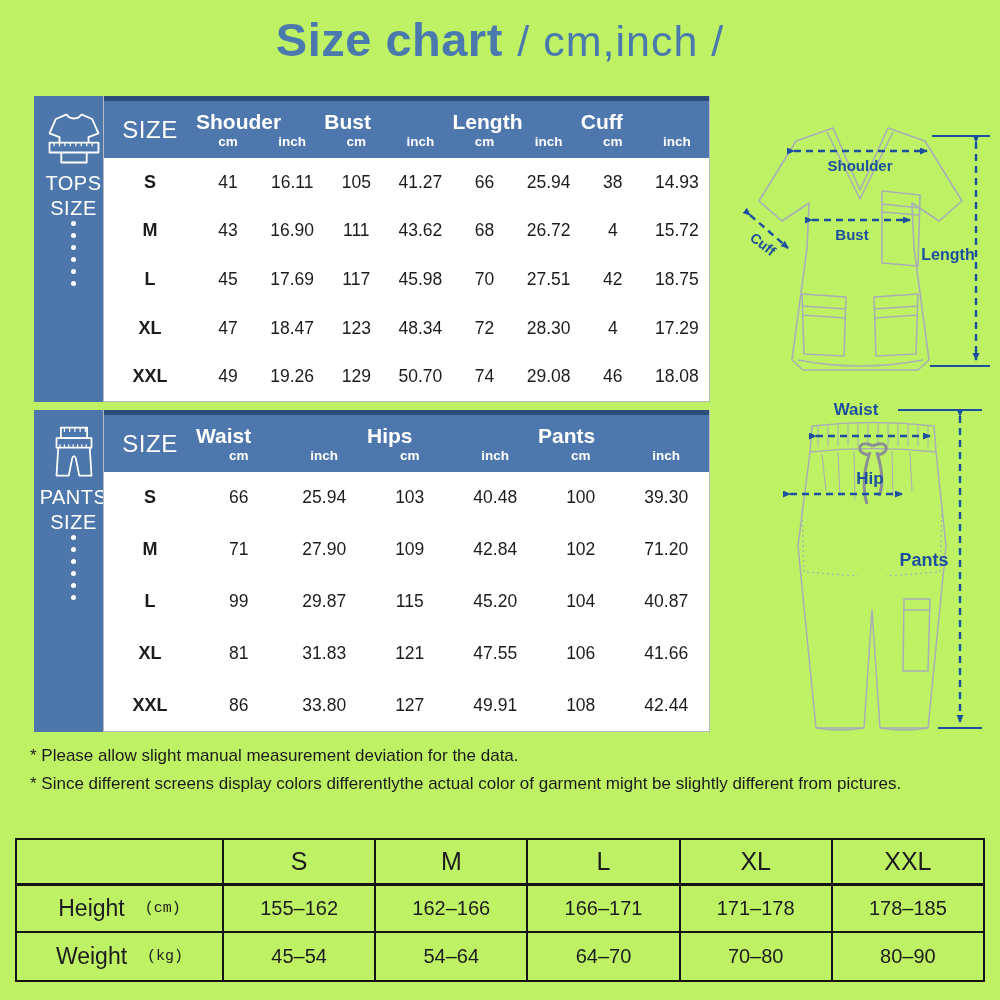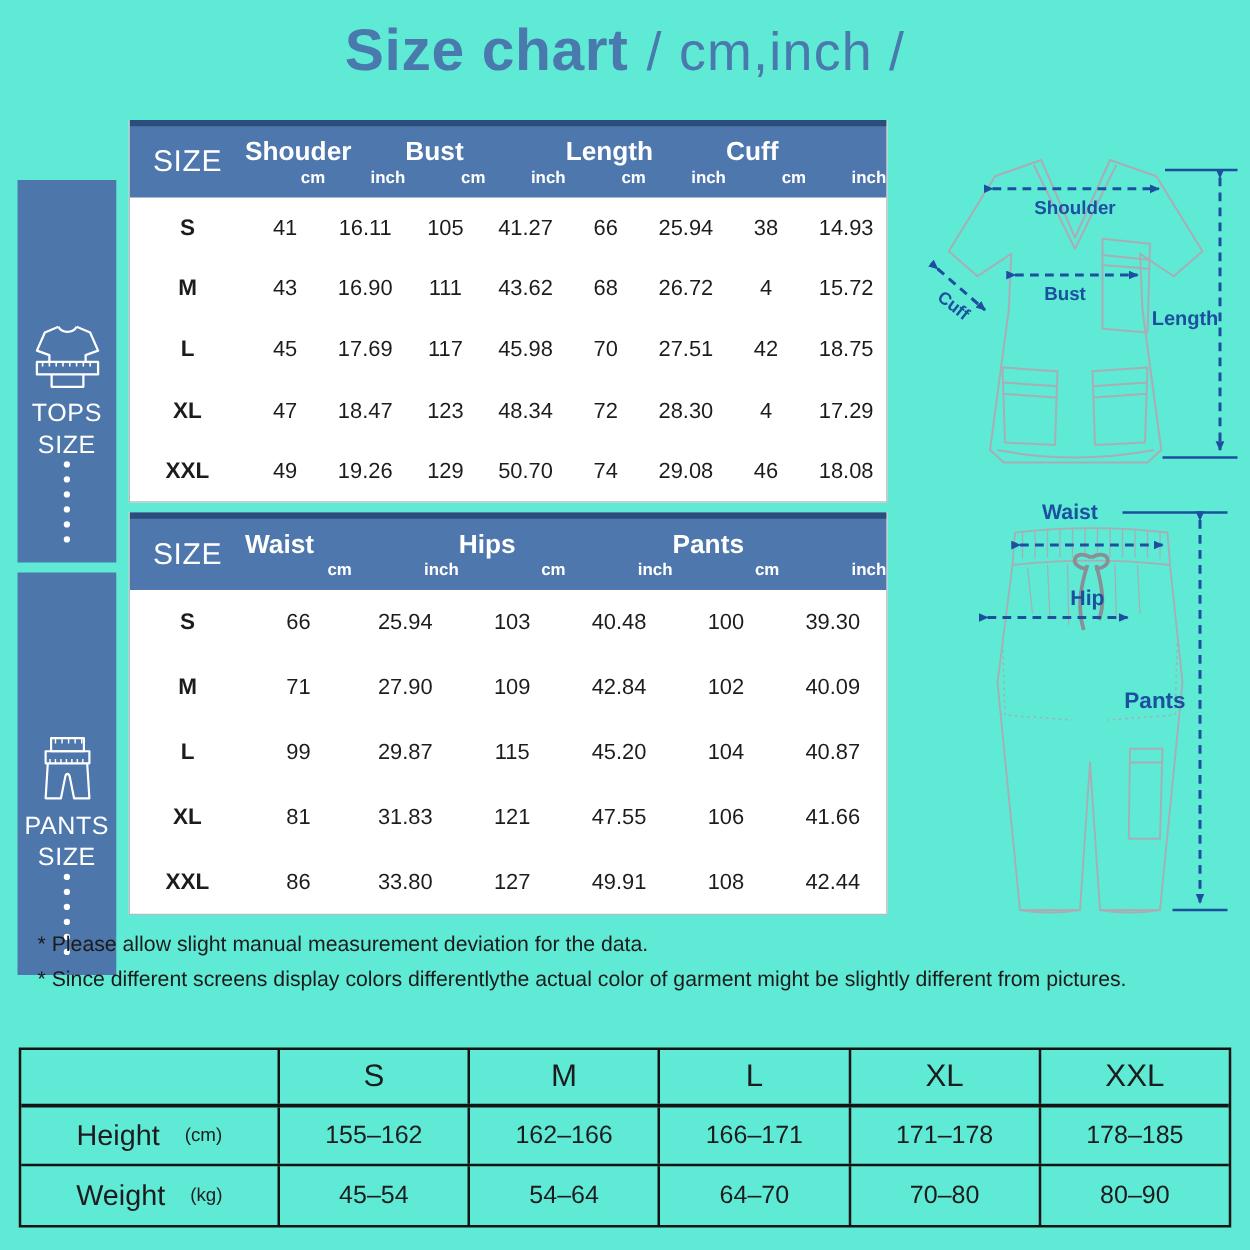--- a/index.html
+++ b/index.html
@@ -1,43 +1,43 @@
 <!DOCTYPE html>
 <html><head>
 <meta charset="utf-8">
 <style>
   * { margin:0; padding:0; box-sizing:border-box; }
   html,body { background:#fff; }
   body { font-family:"Liberation Sans", sans-serif; color:#1c1c1e; }
-  .page { position:relative; width:1000px; height:1000px; background:#5eead4; overflow:hidden; }
+  .page { position:relative; width:1000px; height:1000px; background:#bef264; overflow:hidden; }
 
   
   .title-row { position:absolute; top:12px; left:0; width:100%; text-align:center; color:#4a79ae; }
   .title-main { font-size:47px; font-weight:800; letter-spacing:0.5px; }
   .title-suffix { font-size:43px; font-weight:300; letter-spacing:1px; margin-left:10px; }
 
   
-  .sidebar { position:absolute; left:14px; width:79px; background:#4d76ab; display:flex; flex-direction:column; align-items:center; justify-content:flex-end; padding:13px 0 16px;margin-top:48px; }
+  .sidebar { position:absolute; left:34px; width:79px; background:#4d76ab; display:flex; flex-direction:column; align-items:center; justify-content:flex-start; padding:13px 0 16px; }
   .sidebar.tops { top:96px; height:306px; }
   .sidebar.pants { top:410px; height:322px; }
   .sidebar-label { color:#fff; font-size:20px; letter-spacing:0.5px; text-align:center; line-height:1.25; font-weight:400; }
   .dots { display:flex; flex-direction:column; gap:7px; }
   .dots i { width:5px; height:5px; border-radius:50%; background:#fff; }
 
   
   .size-table { position:absolute; left:103px; width:607px; background:#fff; border:1px solid #b6babf; border-top:none; display:grid; }
   .size-table.tops { top:96px; height:306px; grid-template-rows:62px repeat(5,1fr); }
   .size-table.pants { top:410px; height:322px; grid-template-rows:62px repeat(5,1fr); }
   .thead { background:#4d77ad; border-top:5px solid #2b4d7c; display:grid; align-items:center; color:#fff; }
   .thead.cols4 { grid-template-columns:92px repeat(4,1fr); }
   .thead.cols3 { grid-template-columns:92px repeat(3,1fr); }
   .size-head { text-align:center; font-size:24px; font-weight:500; letter-spacing:0.5px; }
   .group { display:grid; grid-template-columns:1fr 1fr; }
   .gtitle { grid-column:1 / span 2; text-align:left; font-size:21px; font-weight:600; line-height:1.1; }
-  .gunit { text-align:right; font-size:13.5px; font-weight:700; margin-top:1px; }
+  .gunit { text-align:center; font-size:13.5px; font-weight:700; margin-top:1px; }
   .trow { display:grid; align-items:center; font-size:17.5px; }
   .trow.cols4 { grid-template-columns:92px repeat(4,1fr); }
   .trow.cols3 { grid-template-columns:92px repeat(3,1fr); }
   .cell-size { text-align:center; font-weight:600; font-size:18px; }
   .pair { display:grid; grid-template-columns:1fr 1fr; }
   .pair span { text-align:center; }
 
   
   .diagram-top { position:absolute; left:732px; top:98px; width:260px; height:300px; }
   .diagram-pants { position:absolute; left:752px; top:396px; width:240px; height:345px; }
@@ -49,21 +49,21 @@
 
   
   .body-table { position:absolute; left:15px; top:838px; width:970px; border:2px solid #141414; display:grid; grid-template-rows:46px 47px 47px; }
   .btr { display:grid; grid-template-columns:205px repeat(5,1fr); }
   .btr > div { display:flex; align-items:center; justify-content:center; border-left:2px solid #141414; }
   .btr > div:first-child { border-left:none; }
   .btr.head { border-bottom:3px solid #141414; }
   .btr.mid { border-bottom:2px solid #141414; }
   .bth { font-size:25px; font-weight:400; }
   .btlabel { font-size:23px; font-weight:500; gap:20px; }
-  .btlabel .unit { font-size:15px; font-weight:400; }
+  .btlabel .unit { font-size:15px; font-weight:400;font-family:Liberation Mono, monospace; }
   .btval { font-size:20px; }
 </style>
 </head>
 <body>
 
 <div class="page">
 
   <div class="title-row">
     <span class="title-main">Size chart</span>
     <span class="title-suffix">/ cm,inch /</span>
@@ -311,21 +311,21 @@
       <div class="pair">
           <span>71</span>
           <span>27.90</span>
         </div>
       <div class="pair">
           <span>109</span>
           <span>42.84</span>
         </div>
       <div class="pair">
           <span>102</span>
-          <span>40.09</span>
+          <span>71.20</span>
         </div>
     </div>
     <div class="trow cols3">
       <div class="cell-size">L</div>
       <div class="pair">
           <span>99</span>
           <span>29.87</span>
         </div>
       <div class="pair">
           <span>115</span>

